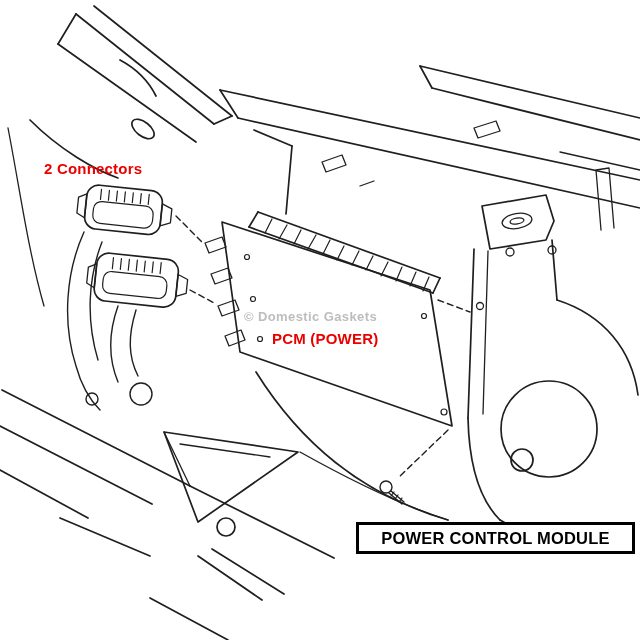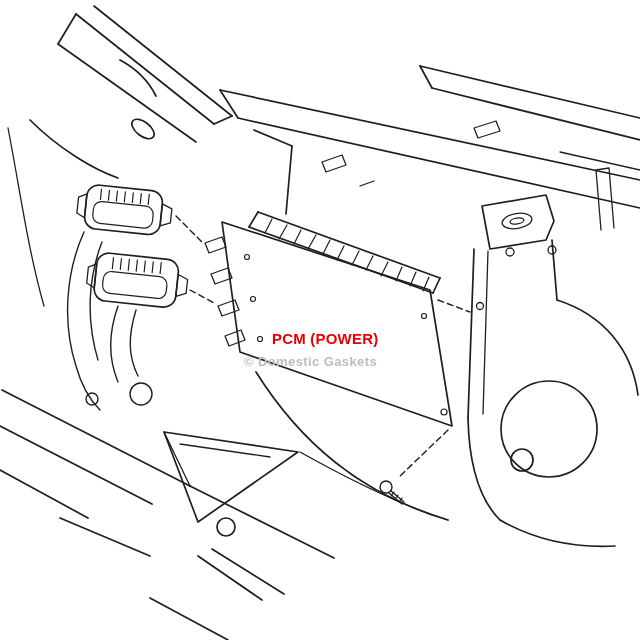--- a/index.html
+++ b/index.html
@@ -9,21 +9,21 @@
   }
   .stage svg{position:absolute;left:0;top:0;}
   .callout{
     position:absolute;color:#eb0000;font-weight:bold;font-size:15px;
     white-space:nowrap;letter-spacing:.2px;
   }
   .callout-connectors{left:44px;top:160px;}
   .callout-pcm{left:272px;top:330px;}
   .watermark{
     position:absolute;left:244px;top:309px;color:#bdbdbd;font-size:13px;
-    letter-spacing:.4px;white-space:nowrap;font-weight:bold;margin-top:45px;
+    letter-spacing:.4px;white-space:nowrap;font-weight:bold;
   }
   .title-box{
     position:absolute;left:356px;top:522px;width:279px;height:32px;
     border:3px solid #000;background:#ffffff;box-sizing:border-box;
     display:flex;align-items:center;justify-content:center;
   }
   .title-box span{
     font-weight:bold;font-size:16.5px;color:#000;letter-spacing:.2px;
     white-space:nowrap;
   }
@@ -149,19 +149,23 @@
       <path d="M300,452 C350,480 400,505 448,520" stroke-width="1.3"></path>
     </g>
 
     <g stroke-width="1.4">
       <circle cx="386" cy="487" r="6"></circle>
       <path d="M391,491 L404,502 M389,493 L402,504"></path>
       <path d="M394,492 l-3,4 M398,495 l-3,4 M402,498 l-3,4" stroke-width="1.2"></path>
     </g>
   </svg>
 
+  <div class="callout callout-connectors">2 Connectors</div>
 
   <div class="watermark">© Domestic Gaskets</div>
 
   <div class="callout callout-pcm">PCM (POWER)</div>
 
+  <div class="title-box">
+    <span>POWER CONTROL MODULE</span>
+  </div>
 
 </div>
 
 </body></html>

